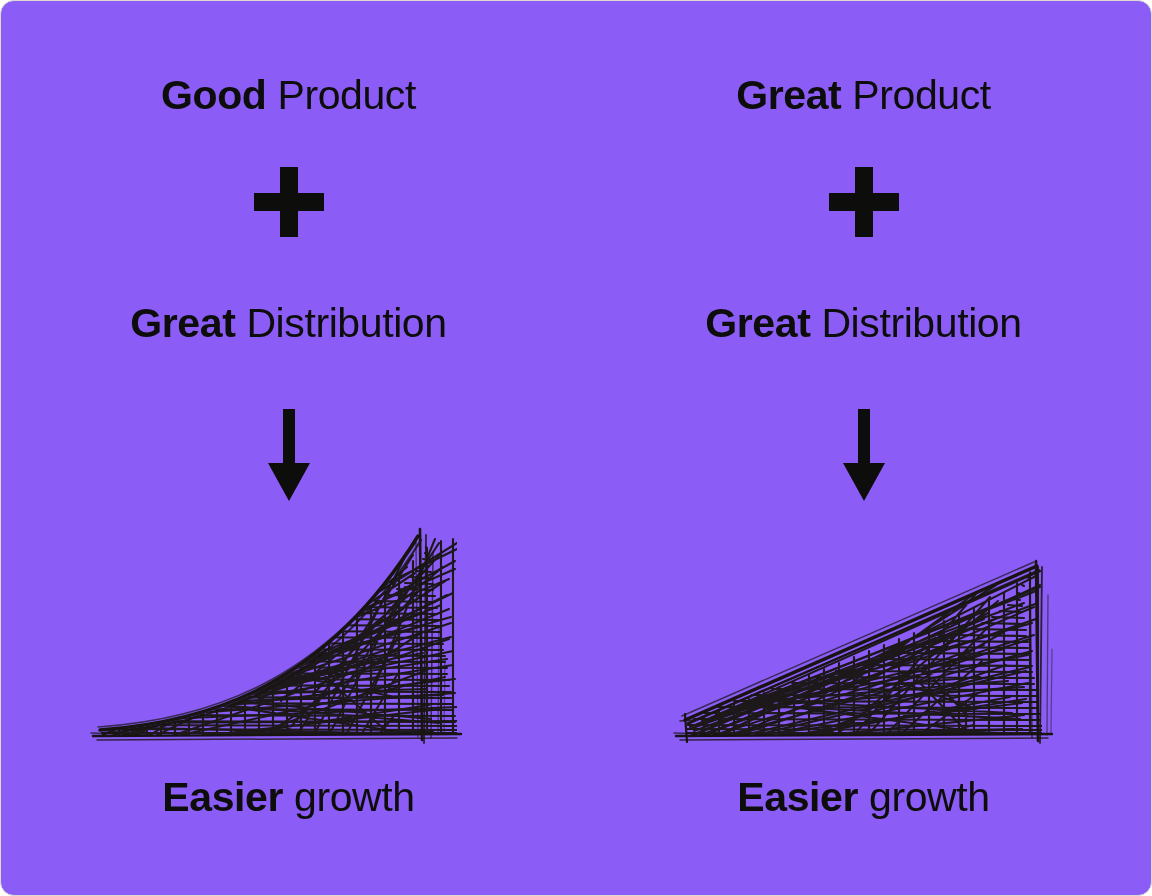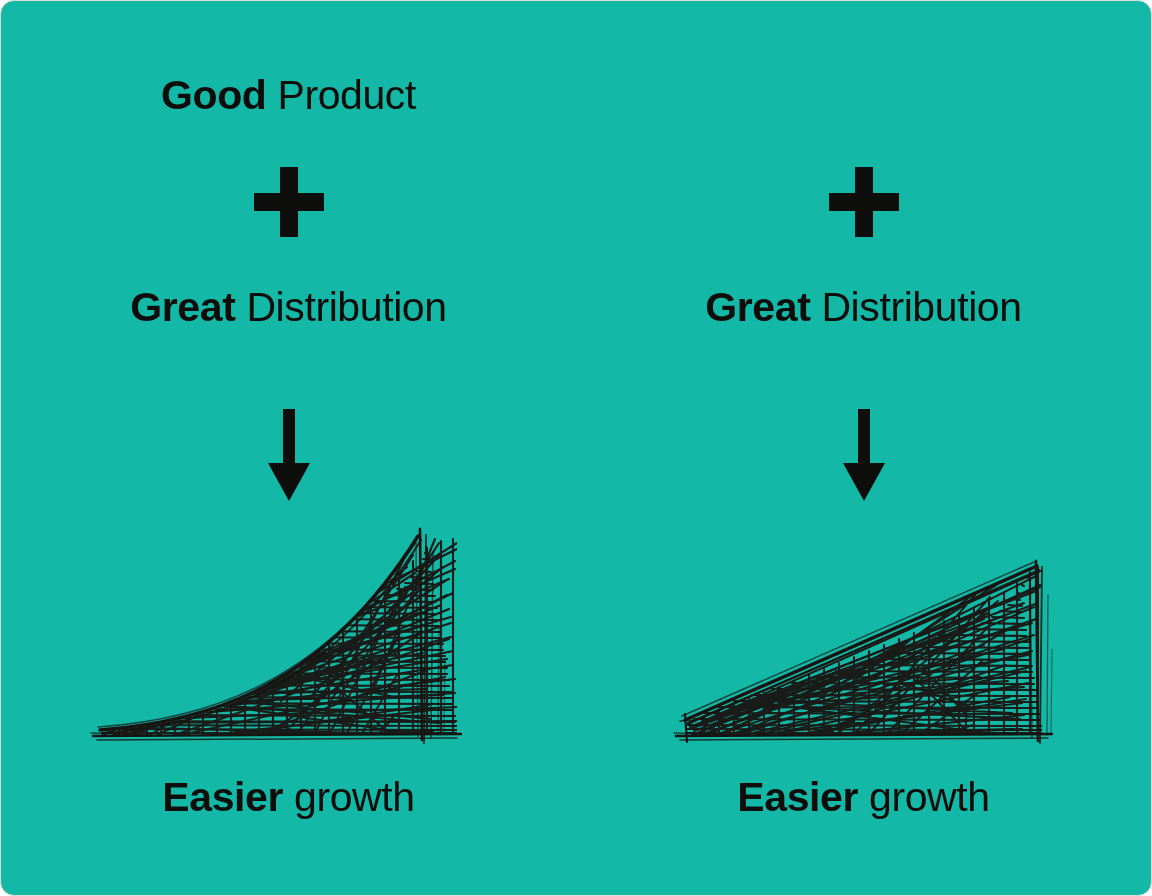--- a/index.html
+++ b/index.html
@@ -11,21 +11,21 @@
     width: 1152px;
     height: 896px;
     overflow: hidden;
     font-family: "Liberation Sans", sans-serif;
   }
   .canvas {
     position: relative;
     width: 1152px;
     height: 896px;
     box-sizing: border-box;
-    background: #14b8a6;
+    background: #8b5cf6;
     border: 1px solid #dedad0;
     border-radius: 14px;
     overflow: hidden;
   }
   .columns {
     position: absolute;
     inset: 0;
     display: flex;
     flex-direction: row;
   }
@@ -46,21 +46,21 @@
     color: #0d0d0c;
     font-size: 41px;
     line-height: 1;
     letter-spacing: -0.4px;
     white-space: nowrap;
   }
   .headline .b { font-weight: 700; }
   .headline .r { font-weight: 400; }
 
   .row-product { top: 74px; }
-  .row-dist    { top: 286px; }
+  .row-dist    { top: 302px; }
   .row-growth  { top: 776px; }
 
   .row-growth .b { font-weight: 700; }
 
   
   .plus-wrap {
     position: absolute;
     top: 166px;
     left: 0;
     right: 0;
@@ -195,20 +195,23 @@
         </svg>
       </div>
 
       <div class="headline row-growth">
         <span class="b">Easier</span><span class="r"> growth</span>
       </div>
     </div>
 
     <div class="column">
 
+      <div class="headline row-product">
+        <span class="b">Great</span><span class="r"> Product</span>
+      </div>
 
       <div class="plus-wrap">
         <div class="plus"></div>
       </div>
 
       <div class="headline row-dist">
         <span class="b">Great</span><span class="r"> Distribution</span>
       </div>
 
       <div class="arrow-wrap">

